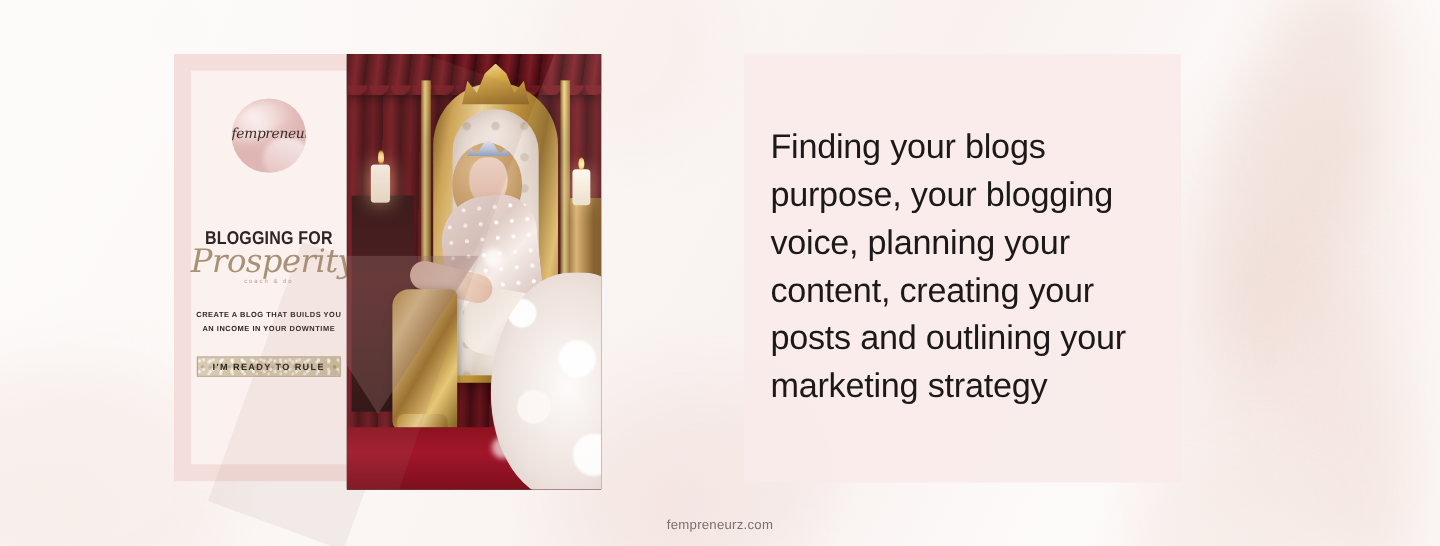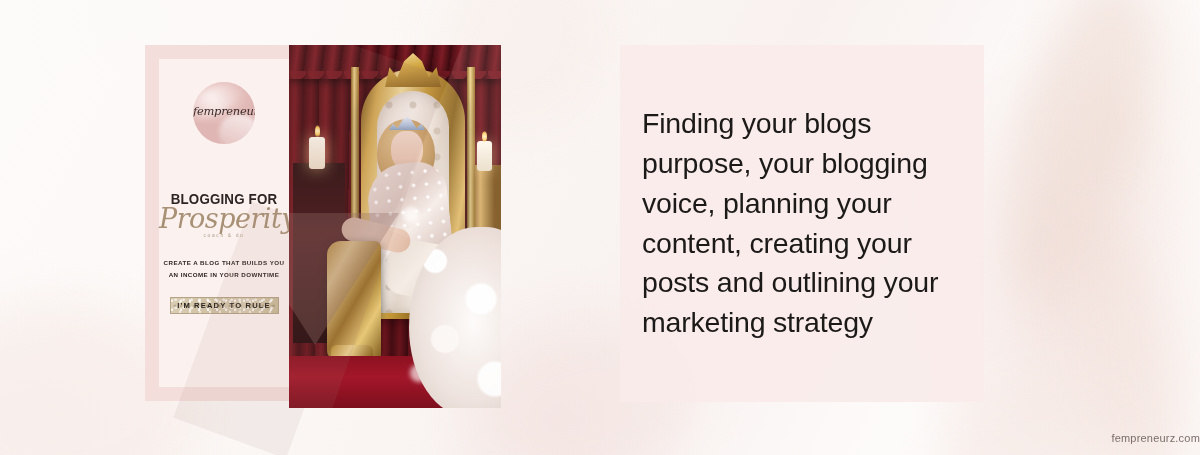--- a/index.html
+++ b/index.html
@@ -160,21 +160,21 @@
     text-align: center;
     font-size: 6.2px;
     font-weight: bold;
     letter-spacing: 0.45px;
     line-height: 1.95;
     color: #2f2724;
   }
 
   .cta-button {
     margin-top: 16px;
-    width: 109px;
+    width: 120px;
     height: 17px;
     display: flex;
     align-items: center;
     justify-content: center;
     font-size: 7.6px;
     font-weight: bold;
     letter-spacing: 1.15px;
     color: #2b2522;
     border: 1px solid #b7a386;
     background:
@@ -386,21 +386,21 @@
     color: #1c1a19;
     text-align: left;
     letter-spacing: -0.2px;
   }
 
   
   #footer-url {
     position: absolute;
     left: 0; right: 0;
     top: 432px;
-    text-align: right;
+    text-align: center;
     font-size: 11px;
     color: #7b6f6b;
     letter-spacing: 0.2px;
   }
 </style>
 </head>
 <body>
 
 <div id="canvas">
   <div class="marble-vein vein-a"></div>

